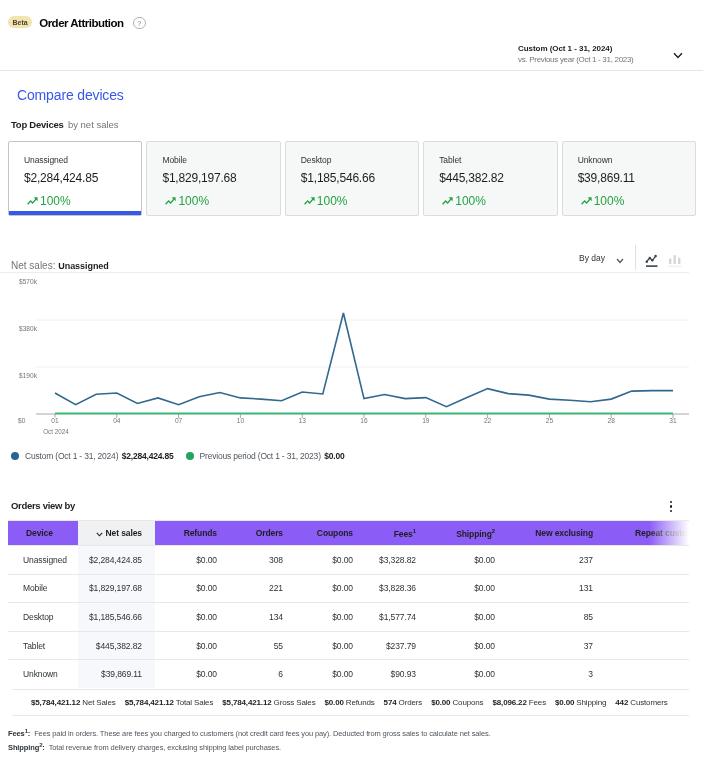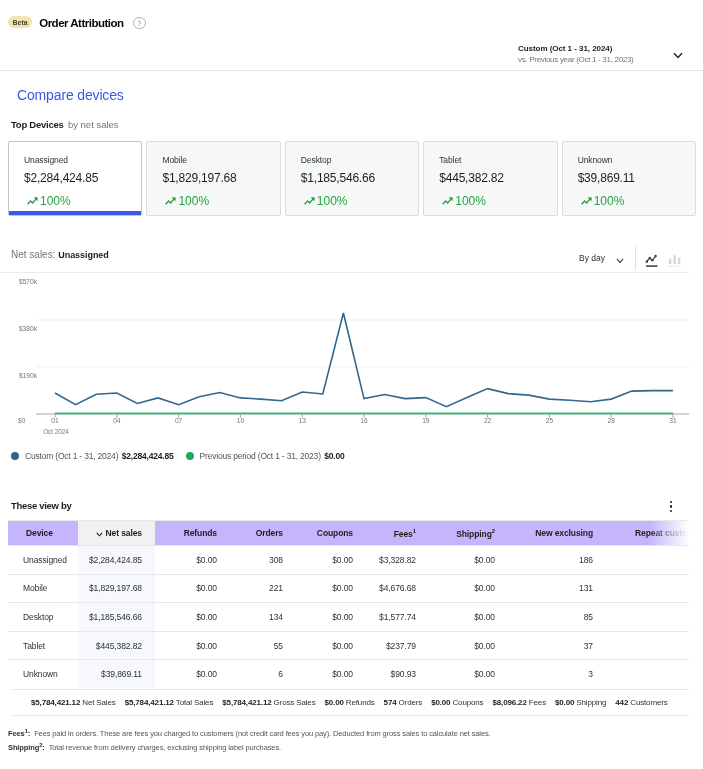--- a/index.html
+++ b/index.html
@@ -35,37 +35,37 @@
 .card { flex:1; background:#f6f7f7; border:1px solid #dcdcde; border-radius:2px; padding:13px 15px 0; position:relative; }
 .card.sel { background:#fff; border-color:#c3c4c7; }
 .card.sel::after { content:""; position:absolute; left:0px; right:0px; bottom:0px; height:4px; background:#3858e9; }
 .clabel { font-size:8.5px; color:#2c3338; letter-spacing:-0.1px; }
 .camount { font-size:12px; color:#1e1e1e; margin-top:6px; letter-spacing:-0.2px; }
 .ctrend { margin-top:9px; font-size:12px; color:#23a342; display:flex; align-items:center; gap:2px; }
 .ctrend svg { margin-left:3px; }
 
 
 .chead { position:absolute; left:0; top:241px; width:689px; height:32px; border-bottom:1px solid #ececec; }
-.chead .nslabel { position:absolute; left:11px; top:8px; font-size:10px; color:#757575; }
+.chead .nslabel { position:absolute; left:11px; top:19px; font-size:10px; color:#757575; }
 .chead .nslabel b { color:#1e1e1e; font-size:9px; letter-spacing:-0.05px; }
 .byday { position:absolute; left:579px; top:12px; font-size:8.5px; color:#2c3338; }
 .bydaychev { position:absolute; left:616px; top:16.5px; }
 .cdivider { position:absolute; left:635px; top:4px; width:1px; height:25px; background:#e0e0e0; }
 .cicons { position:absolute; left:645px; top:13px; }
 .legend { position:absolute; left:11px; top:451px; font-size:8.5px; color:#50575e; display:flex; align-items:center; letter-spacing:-0.2px; }
 .ldot { width:8px; height:8px; border-radius:50%; display:inline-block; margin-right:6px; }
 .legend b { color:#1e1e1e; margin-left:3.5px; }
 
 
 .ordershead { position:absolute; left:11px; top:500px; font-size:9.5px; font-weight:bold; color:#1e1e1e; letter-spacing:-0.3px; }
 .kebab { position:absolute; right:30px; top:501px; width:3px; }
 .kebab i { display:block; width:2.4px; height:2.4px; border-radius:50%; background:#1e1e1e; margin-bottom:2.1px; }
 table.data { position:absolute; left:8px; top:520px; width:681px; border-collapse:collapse; font-size:8.5px; color:#2c3338; table-layout:fixed; letter-spacing:-0.1px; }
 table.data th, table.data td { border-top:1px solid #e8e8e8; padding:0; height:26px; text-align:right; font-weight:normal; }
-table.data th { color:#1e1e1e; font-weight:bold; height:25px; background:#c4b5fd; }
+table.data th { color:#1e1e1e; font-weight:bold; height:25px; background:#8b5cf6; }
 table.data td { height:28.6px; }
 table.data .c1 { text-align:left; padding-left:15px; width:70px; }
 table.data .c2 { width:77px; padding-right:13px; background:#f6f8fb; }
 table.data th.c2 { background:#f0f1f3; }
 table.data .c3 { width:74px; padding-right:12px; }
 table.data .c4 { width:66px; padding-right:12px; }
 table.data .c5 { width:70px; padding-right:12px; }
 table.data .c6 { width:63px; padding-right:12px; }
 table.data .c7 { width:79px; padding-right:12px; }
 table.data .c8 { width:98px; padding-right:12px; }
@@ -221,21 +221,21 @@
         <text x="673" y="149.7">31</text>
       <text x="56" y="161.3" font-size="6.3">Oct 2024</text>
     </g>
   </svg>
 
   <div class="legend">
     <span class="ldot" style="background:#2a6490;"></span>Custom (Oct 1 - 31, 2024)<b>$2,284,424.85</b>
     <span class="ldot" style="background:#21a45d; margin-left:12px;"></span>Previous period (Oct 1 - 31, 2023)<b>$0.00</b>
   </div>
 
-  <div class="ordershead">These view by</div>
+  <div class="ordershead">Orders view by</div>
   <div class="kebab">
       <i></i>
       <i></i>
       <i></i>
     </div>
   <table class="data">
     <tbody>
         <tr>
       <th class="c1" style="font-weight:bold; text-align:left; padding-left:18px;">Device</th>
       <th class="c2"><svg class="sortchev" width="7" height="5" viewBox="0 0 7 5">
@@ -250,32 +250,32 @@
       <th class="c9">Repeat customers<span class="fadeout"></span></th>
     </tr>
     <tr>
           <td class="c1">Unassigned</td>
           <td class="c2">$2,284,424.85</td>
           <td class="c3">$0.00</td>
           <td class="c4">308</td>
           <td class="c5">$0.00</td>
           <td class="c6">$3,328.82</td>
           <td class="c7">$0.00</td>
-          <td class="c8">186</td>
+          <td class="c8">237</td>
           <td class="c9">
             <span class="fadeout"></span>
           </td>
         </tr>
     <tr>
           <td class="c1">Mobile</td>
           <td class="c2">$1,829,197.68</td>
           <td class="c3">$0.00</td>
           <td class="c4">221</td>
           <td class="c5">$0.00</td>
-          <td class="c6">$4,676.68</td>
+          <td class="c6">$3,828.36</td>
           <td class="c7">$0.00</td>
           <td class="c8">131</td>
           <td class="c9">
             <span class="fadeout"></span>
           </td>
         </tr>
     <tr>
           <td class="c1">Desktop</td>
           <td class="c2">$1,185,546.66</td>
           <td class="c3">$0.00</td>

